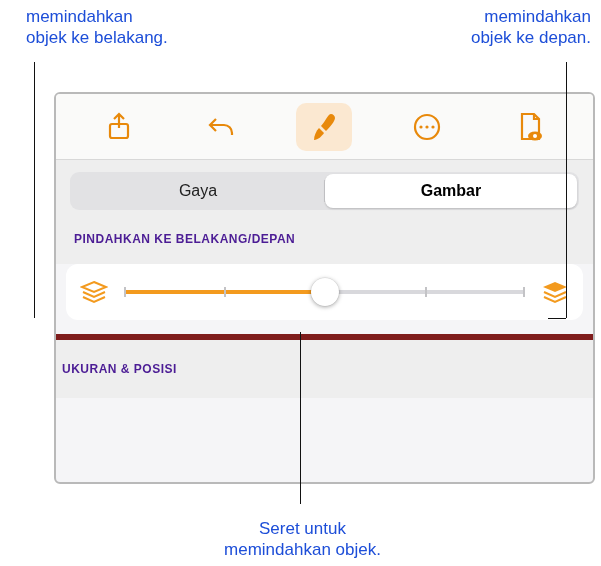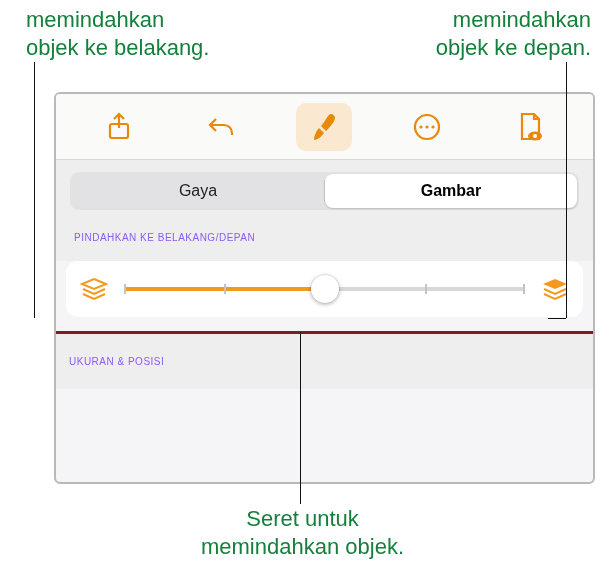--- a/index.html
+++ b/index.html
@@ -8,22 +8,22 @@
     background: #fff;
     width: 601px;
     height: 566px;
     position: relative;
     overflow: hidden;
   }
 
   
   .callout {
     position: absolute;
-    font-size: 22px;
-    color: #15803d;
+    font-size: 17px;
+    color: #1d4ed8;
     line-height: 1.25;
     white-space: pre-line;
   }
   .callout.tl { top: 6px; left: 26px; text-align: left; }
   .callout.tr { top: 6px; right: 10px; text-align: right; }
   .callout.bc { bottom: 6px; left: 4px; right: 0; text-align: center; }
 
   
   .leader { position: absolute; background: #111; z-index: 50; pointer-events:none;}
   .leader.v { width: 1px; }
@@ -90,24 +90,25 @@
   .seg-div {
     width:1px; background:#c9c9cc; margin:6px 0;
   }
 
   
   .section {
     padding: 14px 18px 4px;
     background: #eeeeee;
   }
   .section-title {
-    font-size: 10px;
+    font-size: 12px;
     letter-spacing: .5px;
-    color: #8b5cf6;
+    color: #4c1d95;
     margin-bottom: 14px;
+    font-weight: bold;
   }
 
   
   .slider-card {
     margin: 0 10px 14px;
     background: #fff;
     border-radius: 12px;
     padding: 14px 14px;
     display: flex;
     align-items: center;
@@ -141,23 +142,23 @@
   .thumb {
     position: absolute;
     width: 28px; height: 28px;
     background: #fff;
     border-radius: 50%;
     box-shadow: 0 1px 4px rgba(0,0,0,.35), 0 0 0 .5px rgba(0,0,0,.08);
     top: 50%; transform: translate(-50%,-50%);
   }
 
   .section2 {
-    padding: 22px 13px 8px;
+    padding: 22px 6px 8px;
     background: #eeeeee;
-    border-top: 3px solid #7f1d1d;
+    border-top: 6px solid #7f1d1d;
   }
 </style>
 </head>
 <body>
 
 <div class="callout tl">memindahkan
 objek ke belakang.</div>
 <div class="callout tr">memindahkan
 objek ke depan.</div>
 <div class="callout bc">Seret untuk

